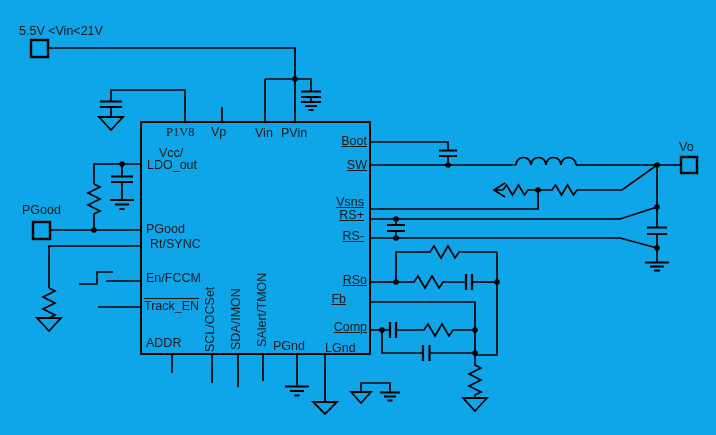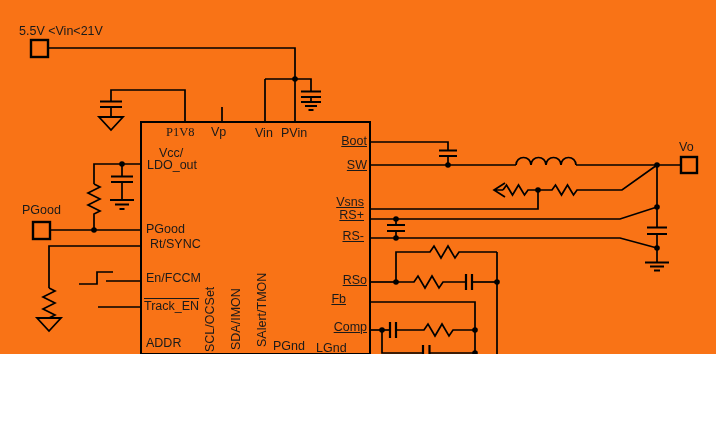--- a/index.html
+++ b/index.html
@@ -1,19 +1,19 @@
 <!DOCTYPE html>
 <html><head>
 <meta charset="utf-8">
 <style>
   html,body{margin:0;padding:0;background:#ffffff;}
   #canvas{
     position:relative;
-    width:716px;height:354px;
-    background:#f97316;
+    width:716px;height:435px;
+    background:#0ea5e9;
     font-family:"Liberation Sans", sans-serif;
     overflow:hidden;
   }
   #canvas svg{position:absolute;left:0;top:0;}
   .lbl{
     position:absolute;
     font-size:12.5px;
     line-height:14px;
     color:#1a1a1a;
     white-space:nowrap;
@@ -271,21 +271,21 @@
   <div class="lbl" style="left:146px;top:222px;">PGood</div>
   <div class="lbl" style="left:150px;top:237px;">Rt/SYNC</div>
   <div class="lbl" style="left:146px;top:271px;">En/FCCM</div>
   <div class="lbl overline" style="left:144px;top:299px;">Track_EN</div>
   <div class="lbl" style="left:146px;top:336px;">ADDR</div>
 
   <div class="lbl vlbl" style="left:203px;top:352px;">SCL/OCSet</div>
   <div class="lbl vlbl" style="left:229px;top:350px;">SDA/IMON</div>
   <div class="lbl vlbl" style="left:255px;top:347px;">SAlert/TMON</div>
   <div class="lbl" style="left:273px;top:339px;">PGnd</div>
-  <div class="lbl" style="left:316px;top:341px;">LGnd</div>
+  <div class="lbl" style="left:325px;top:341px;">LGnd</div>
 
   <div class="lbl rlbl" style="right:349px;top:134px;">Boot</div>
   <div class="lbl rlbl" style="right:349px;top:158px;">SW</div>
   <div class="lbl rlbl" style="right:352px;top:195px;">Vsns</div>
   <div class="lbl rlbl" style="right:352px;top:208px;">RS+</div>
   <div class="lbl rlbl" style="right:352px;top:229px;">RS-</div>
   <div class="lbl rlbl" style="right:349px;top:273px;">RSo</div>
   <div class="lbl rlbl" style="right:370px;top:292px;">Fb</div>
   <div class="lbl rlbl" style="right:349px;top:320px;">Comp</div>
 

